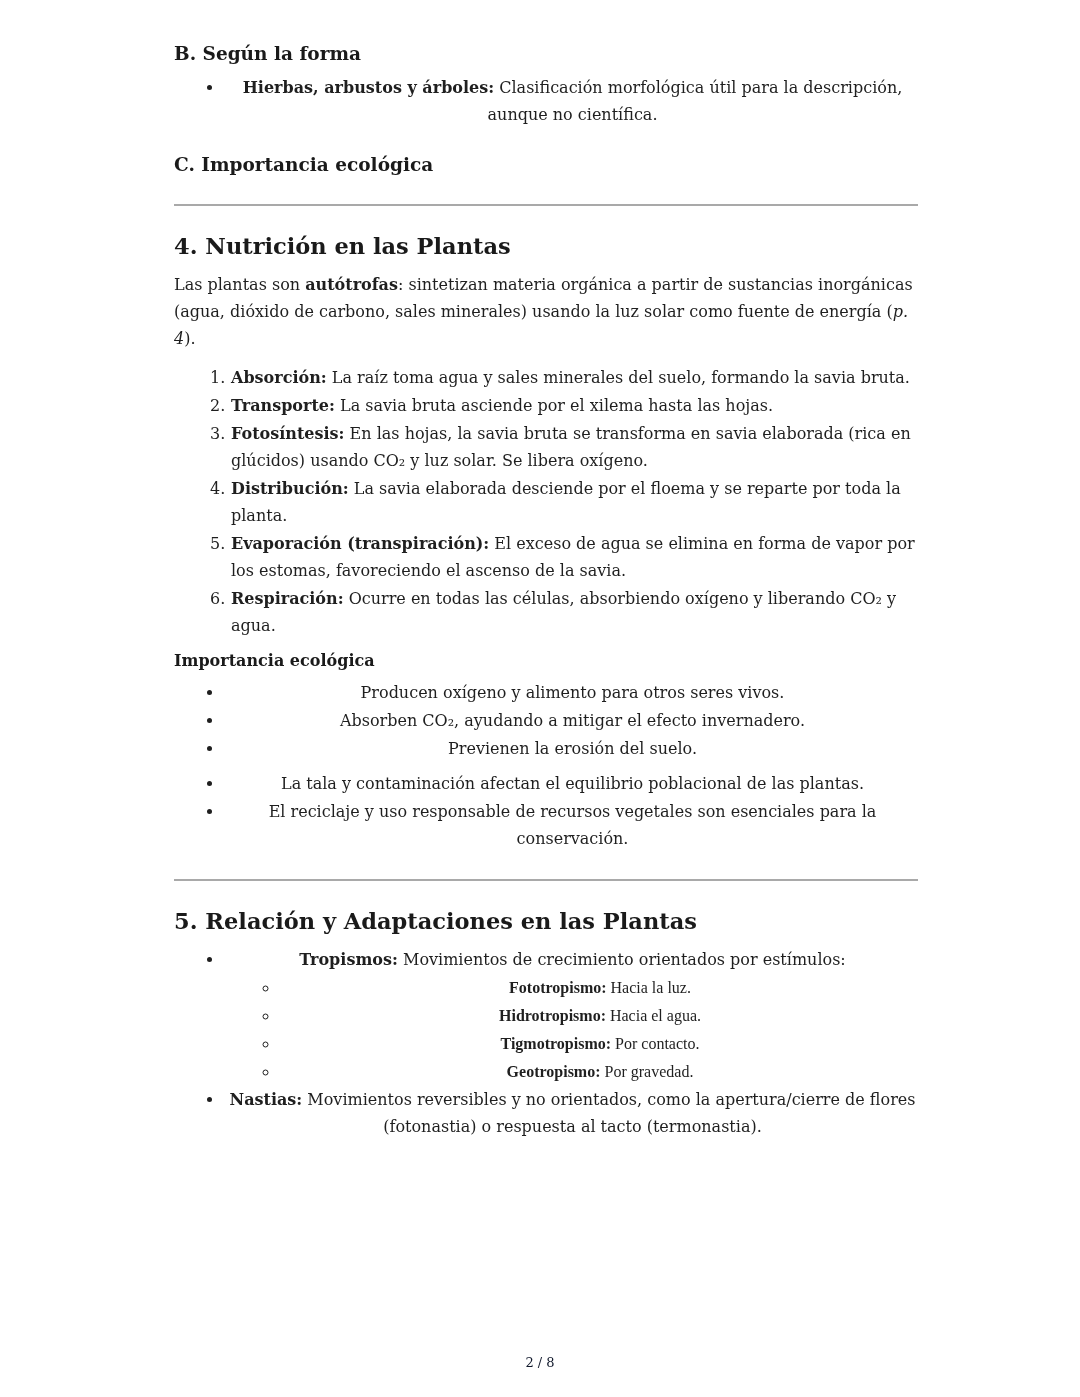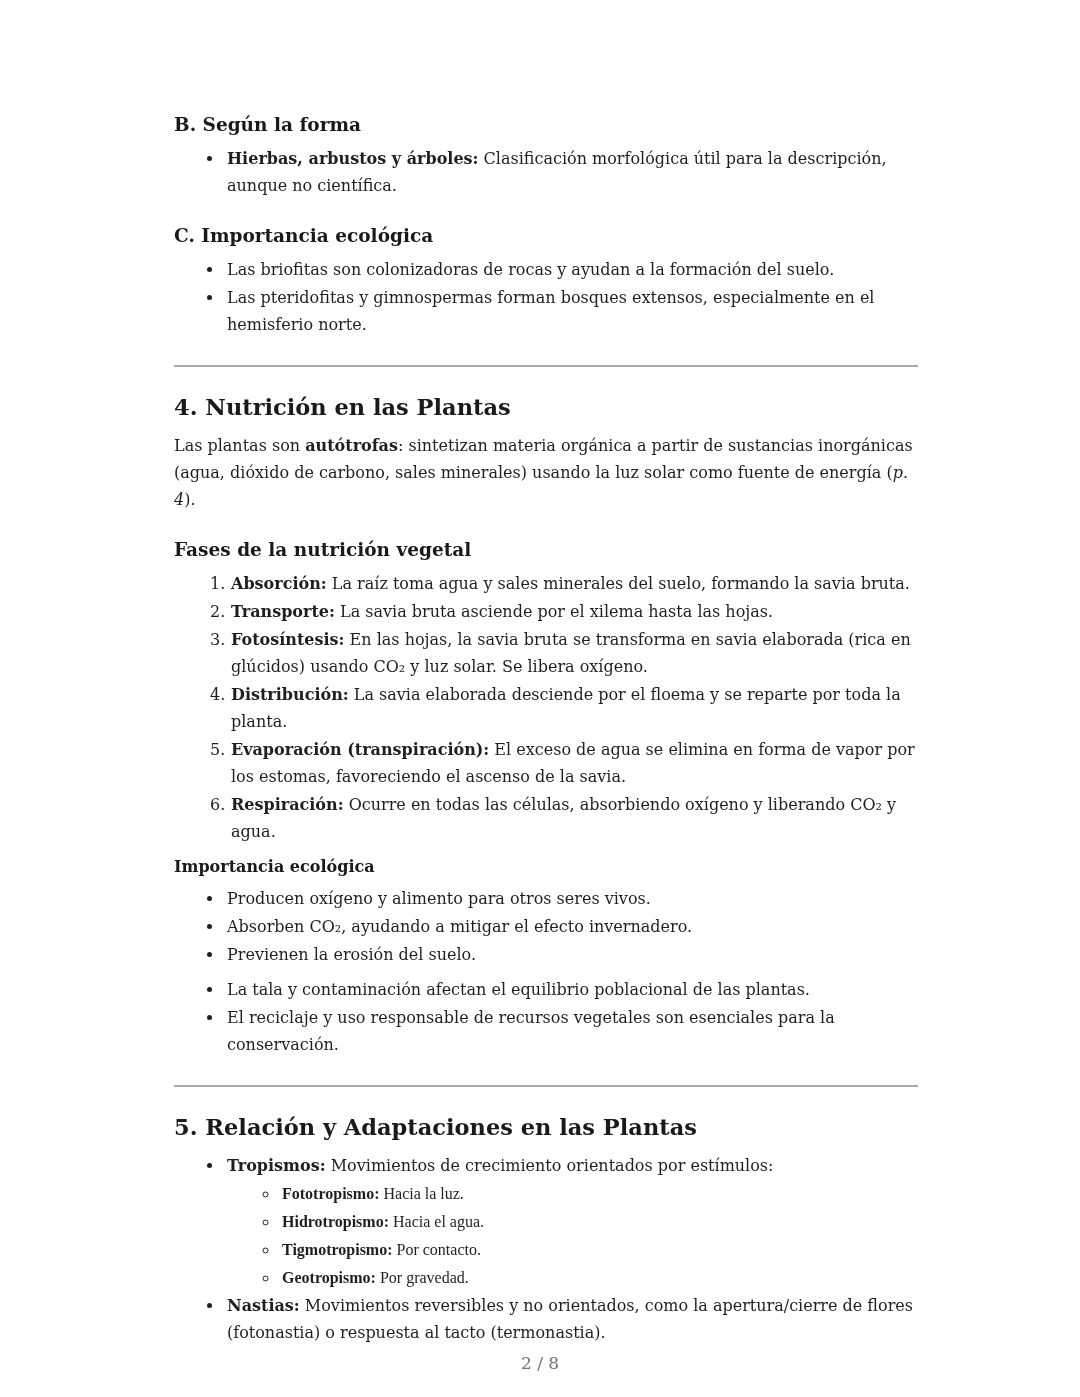--- a/index.html
+++ b/index.html
@@ -6,38 +6,39 @@
     margin: 0;
     padding: 0;
     background: #ffffff;
   }
   .page {
     position: relative;
     width: 1052px;
     height: 1397px;
     margin: 0 auto;
     box-sizing: border-box;
-    padding: 112px 148px 0 160px;
+    padding: 41px 148px 0 160px;
     background: #ffffff;
     font-family: "DejaVu Serif", "Liberation Serif", serif;
     font-size: 16px;
     line-height: 27px;
     color: #1f1f1f;
     border-radius: 14px;
   }
   h2, h3, h4 { color: #1a1a1a; font-weight: bold; }
   h2 { font-size: 22.5px; line-height: 30px; margin: 17px 0 10px 0; }
   h3 { font-size: 18.5px; line-height: 25px; margin: 24px 0 8px 0; }
   h3.first { margin-top: 0; }
   h4 { font-size: 16px; line-height: 23px; margin: 10px 0 7px 0; }
   p  { margin: 0 0 12px 0; }
   ul {
     list-style: disc outside;
     margin: 0 0 8px 0;
     padding-left: 50px;
+    text-align: center;
   }
   ul li { padding-left: 3px; margin: 1px 0; }
   ul.sub {
     list-style: circle outside;
     margin: 1px 0 0 0;
     padding-left: 52px;
     font-family: Liberation Serif, serif;
   }
   ol.fases {
     list-style: none;
@@ -53,47 +54,42 @@
     margin: 27px 0 25px 0;
   }
   em { font-style: italic; }
   strong { font-weight: bold; }
   .footer {
     position: absolute;
     left: 0;
     right: 0;
     bottom: 26px;
     text-align: center;
-    font-size: 17px;
+    font-size: 13px;
     line-height: 16px;
-    color: #737373;
+    color: #0f172a;
   }
 </style>
 </head>
 <body>
 
 <div class="page">
 
   <h3 class="first">B. Según la forma</h3>
   <ul>
     <li><strong>Hierbas, arbustos y árboles:</strong><span> Clasificación morfológica útil para la descripción, aunque no científica.</span></li>
   </ul>
 
   <h3>C. Importancia ecológica</h3>
-  <ul>
-    <li><span>Las briofitas son colonizadoras de rocas y ayudan a la formación del suelo.</span></li>
-    <li><span>Las pteridofitas y gimnospermas forman bosques extensos, especialmente en el hemisferio norte.</span></li>
-  </ul>
 
   <hr class="divider">
 
   <h2>4. Nutrición en las Plantas</h2>
   <p><span>Las plantas son </span><strong>autótrofas</strong><span>: sintetizan materia orgánica a partir de sustancias inorgánicas (agua, dióxido de carbono, sales minerales) usando la luz solar como fuente de energía (</span><em>p. 4</em><span>).</span></p>
 
-  <h3>Fases de la nutrición vegetal</h3>
   <ol class="fases">
     <li class="oli">
         <span class="num">1.</span>
         <span class="otext"><strong>Absorción:</strong><span> La raíz toma agua y sales minerales del suelo, formando la savia bruta.</span></span>
       </li>
     <li class="oli">
         <span class="num">2.</span>
         <span class="otext"><strong>Transporte:</strong><span> La savia bruta asciende por el xilema hasta las hojas.</span></span>
       </li>
     <li class="oli">

